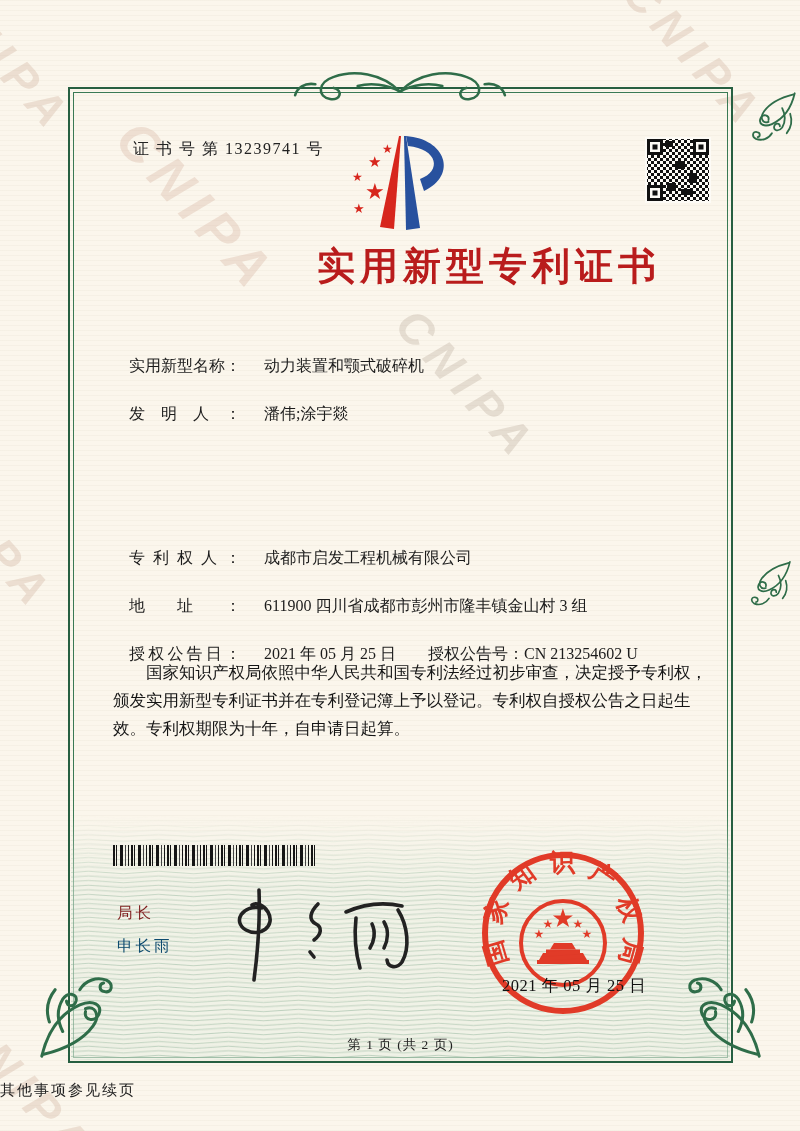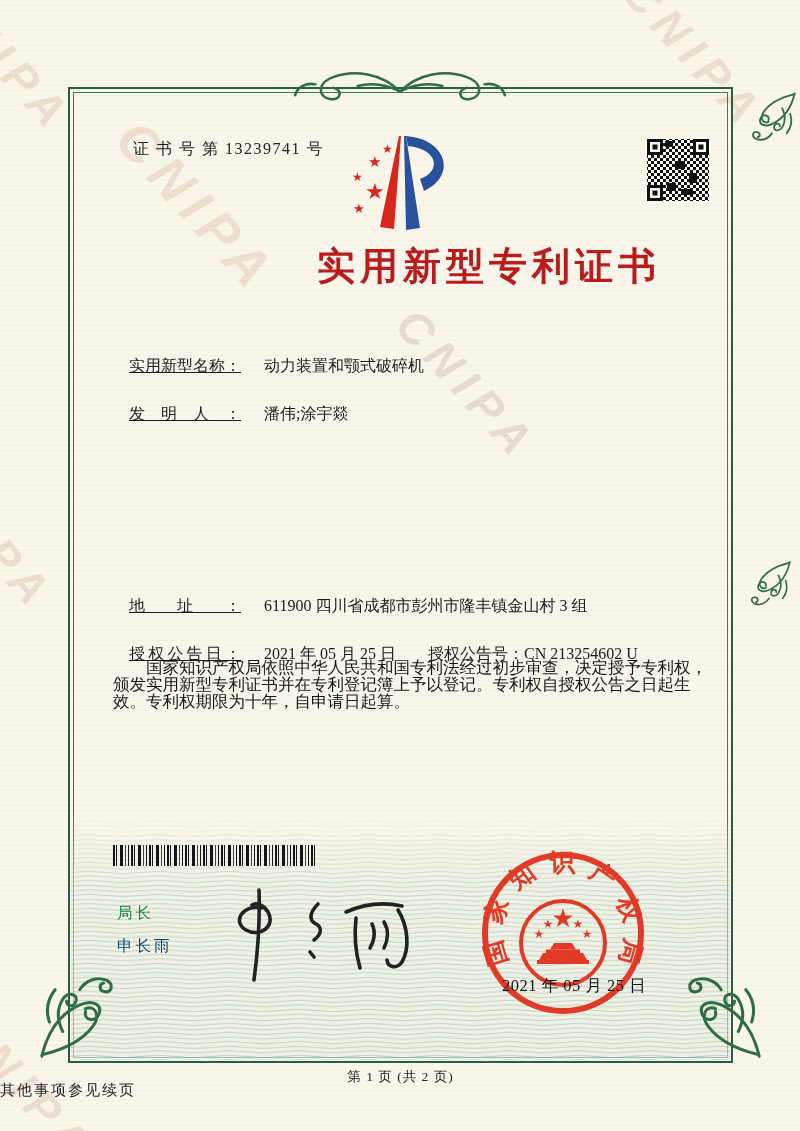--- a/index.html
+++ b/index.html
@@ -26,40 +26,40 @@
   .band{position:absolute;left:71px;top:815px;width:659px;height:245px;pointer-events:none;}
   .orn{position:absolute;pointer-events:none;}
   
   .certno{position:absolute;left:133px;top:139px;font-size:16px;letter-spacing:1.5px;white-space:pre;color:#222;}
   .logo{position:absolute;left:338px;top:131px;width:126px;height:106px;}
   .qr{position:absolute;left:645px;top:137px;width:66px;height:66px;}
   .title{position:absolute;left:68px;top:241px;width:786px;text-align:center;
          font-size:38px;font-weight:700;letter-spacing:5px;color:#b91c1c;margin-left:28px;}
   
   .frow{position:absolute;left:113px;width:610px;font-size:16px;white-space:pre;color:#1c1c1c;}
-  .f-label{display:inline-block;width:112px;text-align:justify;text-align-last:justify;vertical-align:top;text-decoration:underline;}
+  .f-label{display:inline-block;width:112px;text-align:justify;text-align-last:justify;vertical-align:top;}
   .f-value{margin-left:23px;}
   .f-label2{margin-left:32px;}
   
-  .paras{position:absolute;left:113px;top:659px;width:607px;font-size:16.5px;line-height:17px;color:#151515;}
+  .paras{position:absolute;left:113px;top:659px;width:607px;font-size:16.5px;line-height:28px;color:#151515;}
   .paras p{margin:0;text-indent:2em;}
   
   .barcode{position:absolute;left:113px;top:845px;width:205px;height:21px;
     background:repeating-linear-gradient(90deg,#151515 0 2px,transparent 2px 3px,#151515 3px 4px,
       transparent 4px 7px,#151515 7px 10px,transparent 10px 12px,#444 12px 13px,transparent 13px 15px,
       #151515 15px 16px,transparent 16px 18px);}
   
-  .sig-title{position:absolute;left:117px;top:903px;font-size:15.5px;letter-spacing:3px;color:#15803d;}
+  .sig-title{position:absolute;left:117px;top:903px;font-size:15.5px;letter-spacing:3px;color:#7f1d1d;}
   .sig-name{position:absolute;left:117px;top:936px;font-size:15.5px;letter-spacing:3px;color:#0c4a6e;}
   .sig-svg{position:absolute;left:218px;top:878px;width:200px;height:112px;}
   
   .seal{position:absolute;left:478px;top:848px;width:170px;height:170px;opacity:.94;}
   .seal-date{position:absolute;left:502px;top:975px;font-size:16.5px;letter-spacing:.5px;color:#111;z-index:5;}
   
-  .pageno{position:absolute;left:68px;top:1036px;width:665px;text-align:center;font-size:13.5px;color:#222;letter-spacing:1px;margin-top:32px;}
+  .pageno{position:absolute;left:68px;top:1036px;width:665px;text-align:center;font-size:13.5px;color:#222;letter-spacing:1px;}
   .footnote{position:absolute;left:0;top:1081px;width:800px;text-align:left;font-size:15px;letter-spacing:2px;color:#222;}
 </style>
 </head>
 <body>
 
 <div class="page">
 
   <div class="wm wm1">CNIPA</div>
   <div class="wm wm2">CNIPA</div>
   <div class="wm wm3">CNIPA</div>
@@ -159,20 +159,23 @@
   </svg>
 
   <div class="title">实用新型专利证书</div>
 
   <div class="frow" style="top:338px">
     <span class="f-label">实用新型名称：</span><span class="f-value">动力装置和颚式破碎机</span>
   </div>
   <div class="frow" style="top:386px">
     <span class="f-label">发明人：</span><span class="f-value">潘伟;涂宇燚</span>
   </div>
+  <div class="frow" style="top:530px">
+    <span class="f-label">专利权人：</span><span class="f-value">成都市启发工程机械有限公司</span>
+  </div>
   <div class="frow" style="top:578px">
     <span class="f-label">地址：</span><span class="f-value">611900 四川省成都市彭州市隆丰镇金山村 3 组</span>
   </div>
   <div class="frow" style="top:626px">
     <span class="f-label">授权公告日：</span><span class="f-value">2021 年 05 月 25 日</span><span class="f-label2">授权公告号：</span><span>CN 213254602 U</span>
   </div>
 
   <div class="paras">
     <p>国家知识产权局依照中华人民共和国专利法经过初步审查，决定授予专利权，颁发实用新型专利证书并在专利登记簿上予以登记。专利权自授权公告之日起生效。专利权期限为十年，自申请日起算。</p>
   </div>

